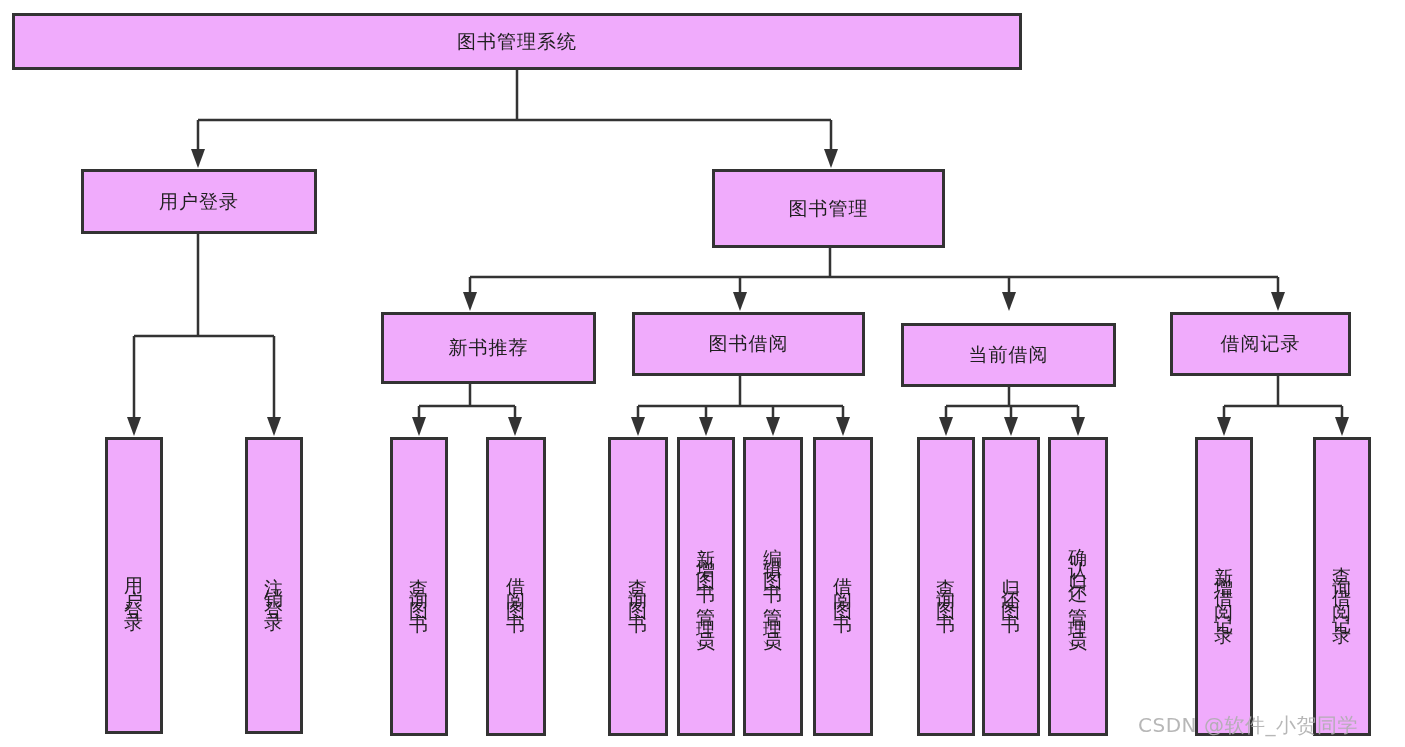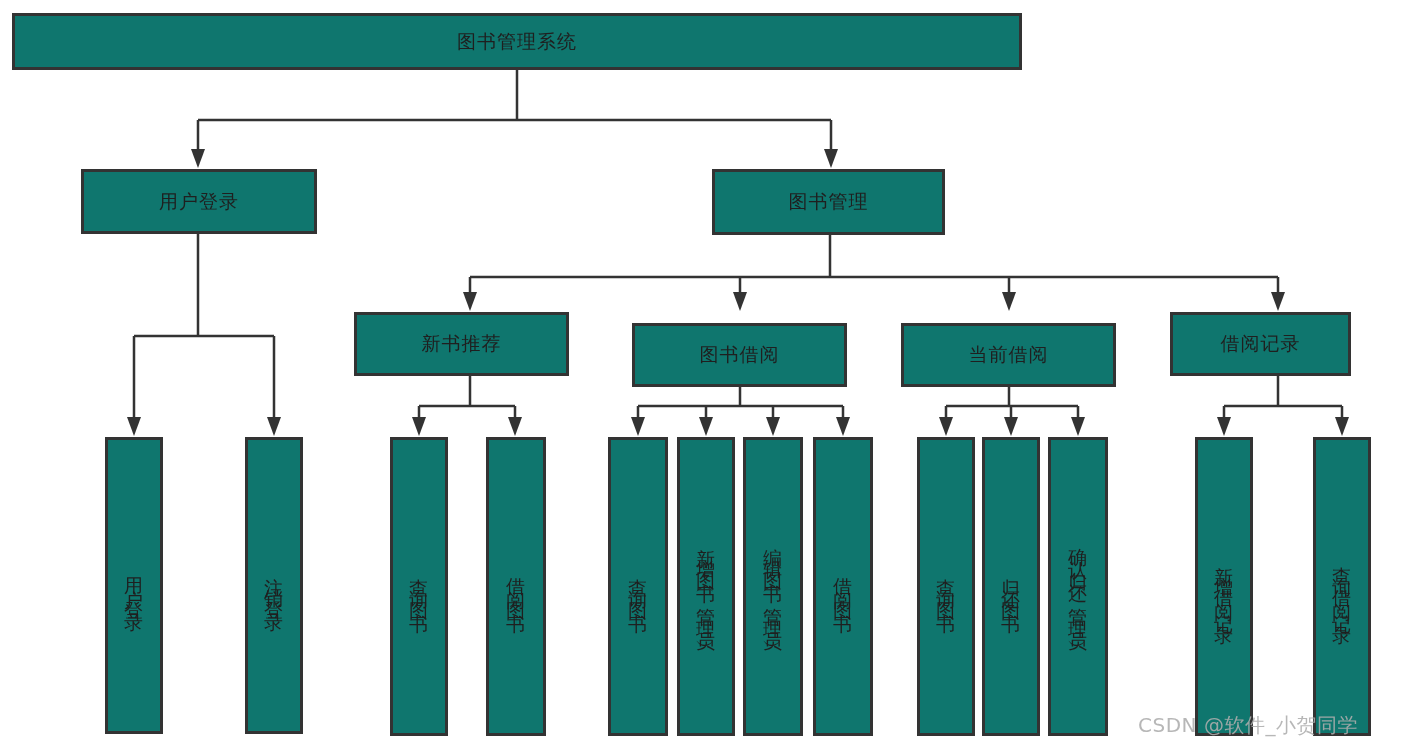--- a/index.html
+++ b/index.html
@@ -7,21 +7,21 @@
     position:relative;
     width:1405px;height:747px;
     background:#ffffff;
     font-family:"DejaVu Sans","Liberation Sans",sans-serif;
     color:#1f1f1f;
     overflow:hidden;
   }
   svg.wires{position:absolute;left:0;top:0;width:1405px;height:747px;}
   .node{
     position:absolute;
-    background:#0f766e;
+    background:#f0abfc;
     border:3px solid #333333;
     box-sizing:border-box;
     display:flex;align-items:center;justify-content:center;
     font-size:19px;
     text-align:center;
   }
   .node.h span{letter-spacing:1px;white-space:nowrap;}
   .node.v span{
     writing-mode:vertical-lr;
     text-orientation:mixed;
@@ -100,28 +100,28 @@
     </g>
   </svg>
 
   <div class="node h" style="left:12px;top:13px;width:1010px;height:57px">
     <span>图书管理系统</span>
   </div>
 
   <div class="node h" style="left:81px;top:169px;width:236px;height:65px">
     <span>用户登录</span>
   </div>
-  <div class="node h" style="left:712px;top:169px;width:233px;height:66px">
+  <div class="node h" style="left:712px;top:169px;width:233px;height:79px">
     <span>图书管理</span>
   </div>
 
-  <div class="node h" style="left:354px;top:312px;width:215px;height:64px">
+  <div class="node h" style="left:381px;top:312px;width:215px;height:72px">
     <span>新书推荐</span>
   </div>
-  <div class="node h" style="left:632px;top:323px;width:215px;height:64px">
+  <div class="node h" style="left:632px;top:312px;width:233px;height:64px">
     <span>图书借阅</span>
   </div>
   <div class="node h" style="left:901px;top:323px;width:215px;height:64px">
     <span>当前借阅</span>
   </div>
   <div class="node h" style="left:1170px;top:312px;width:181px;height:64px">
     <span>借阅记录</span>
   </div>
 
   <div class="node v" style="left:105px;top:437px;width:58px;height:297px">

